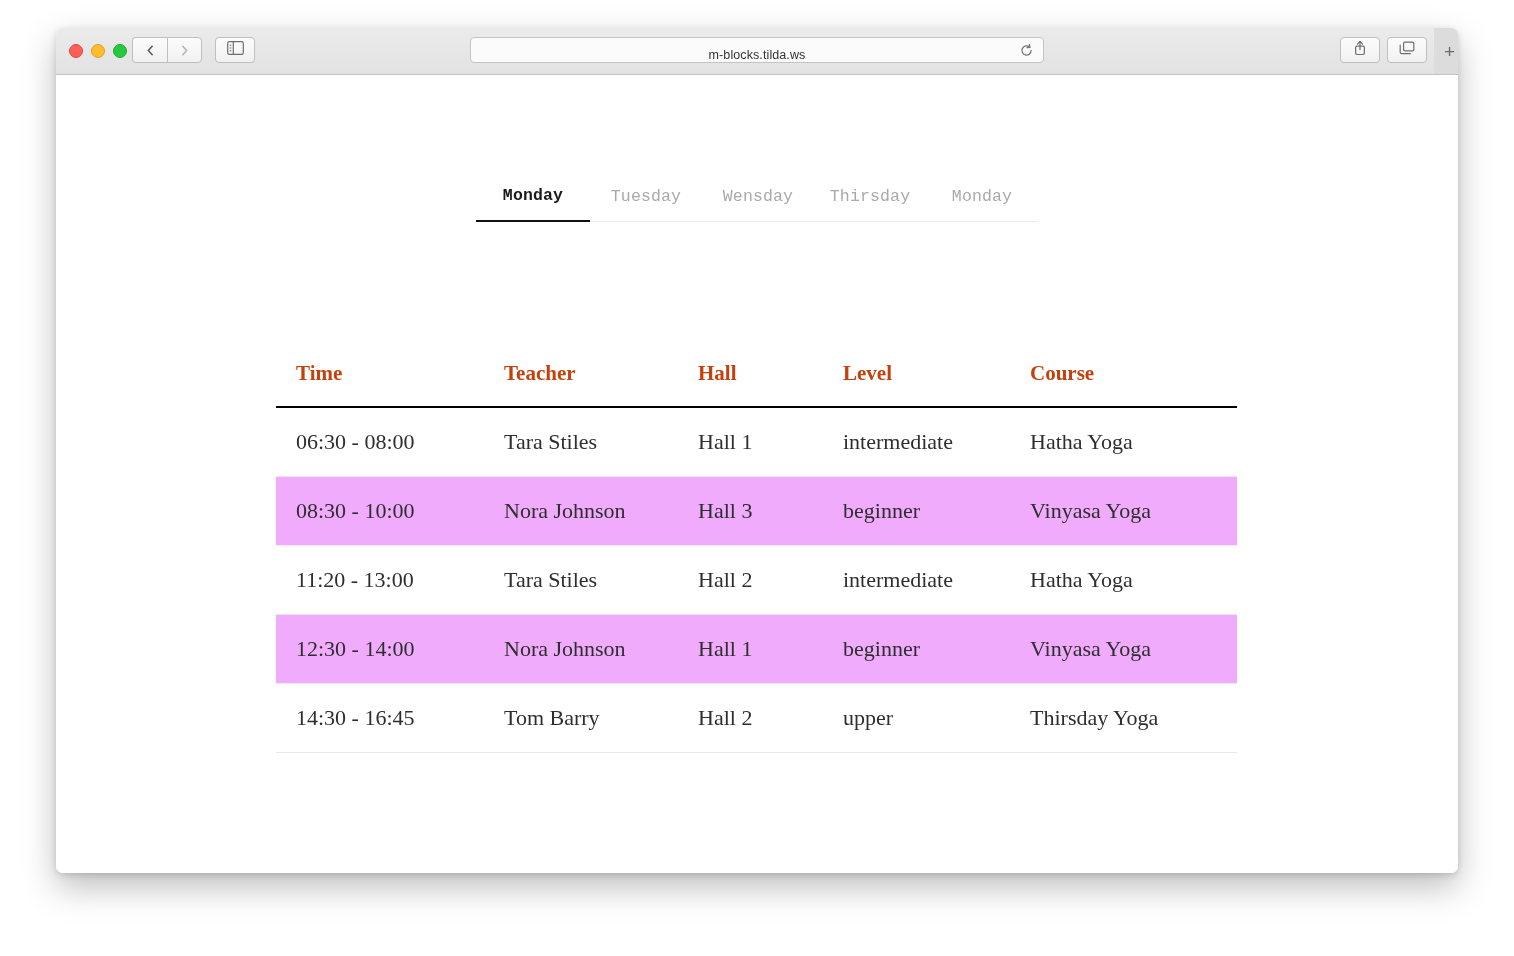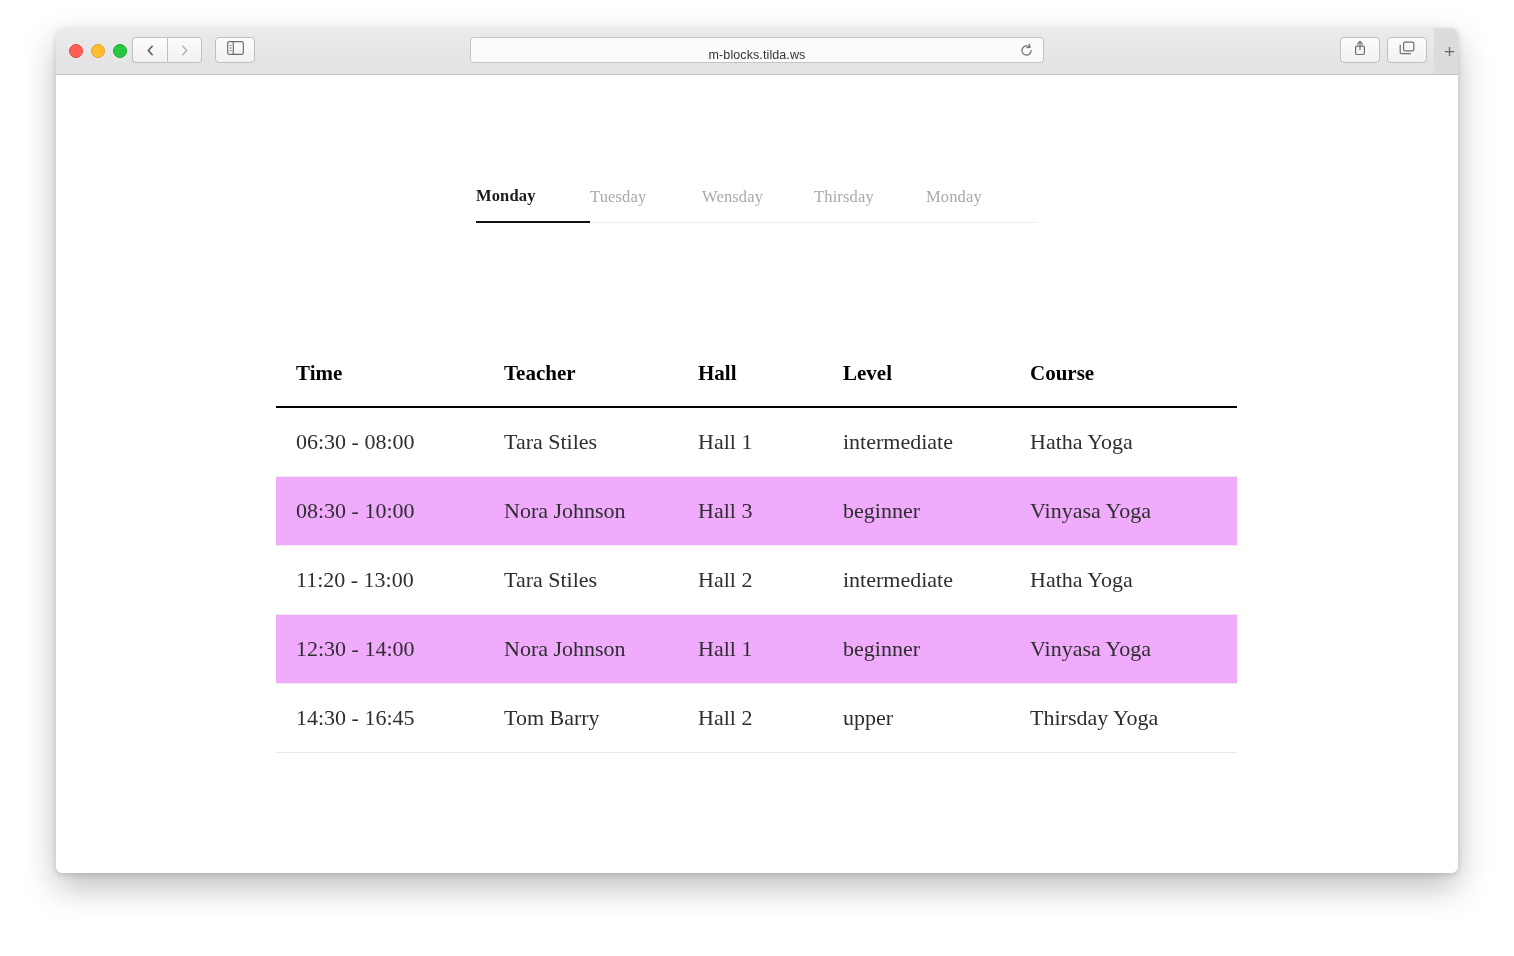--- a/index.html
+++ b/index.html
@@ -133,25 +133,25 @@
     top: 76px;
     width: 562px;
     display: flex;
     align-items: flex-end;
     border-bottom: 1px solid #ececec;
   }
   .day-tab {
     padding: 0 0 15px 0;
     font-size: 16.5px;
     color: #a9a9a9;
-    font-family: Liberation Serif, serif;
+    font-family: Liberation Mono, monospace;
     font-weight: 400;
     letter-spacing: 0.15px;
     white-space: nowrap;
-    text-align: left;
+    text-align: center;
   }
   .day-tab.active {
     color: #1a1a1a;
     font-weight: bold;
     border-bottom: 2px solid #111111;
     margin-bottom: -1px;
   }
   .day-tab:nth-child(1) { width: 114px; }
   .day-tab:nth-child(2) { width: 112px; margin-top: 36px; }
   .day-tab:nth-child(3) { width: 112px; }
@@ -169,21 +169,21 @@
   }
   #schedule-table th,
   #schedule-table td {
     font-family: "Liberation Serif", serif;
     text-align: left;
     padding: 0;
   }
   #schedule-table thead th {
     font-size: 21px;
     font-weight: bold;
-    color: #000000;
+    color: #c2410c;
     height: 66px;
     vertical-align: middle;
     border-bottom: 2px solid #000000;
   }
   #schedule-table tbody td {
     font-size: 22px;
     color: #2e2e2e;
     height: 68px;
     vertical-align: middle;
     border-bottom: 1px solid #e8e8e8;

